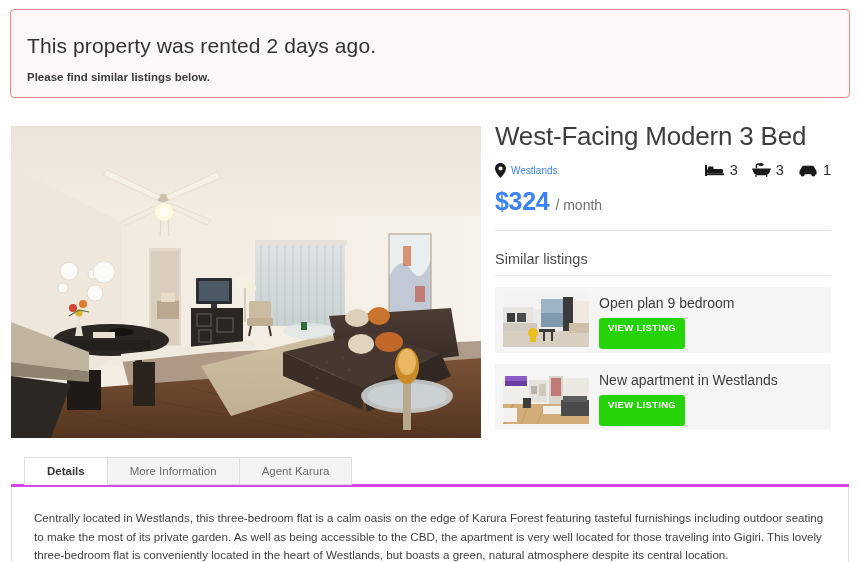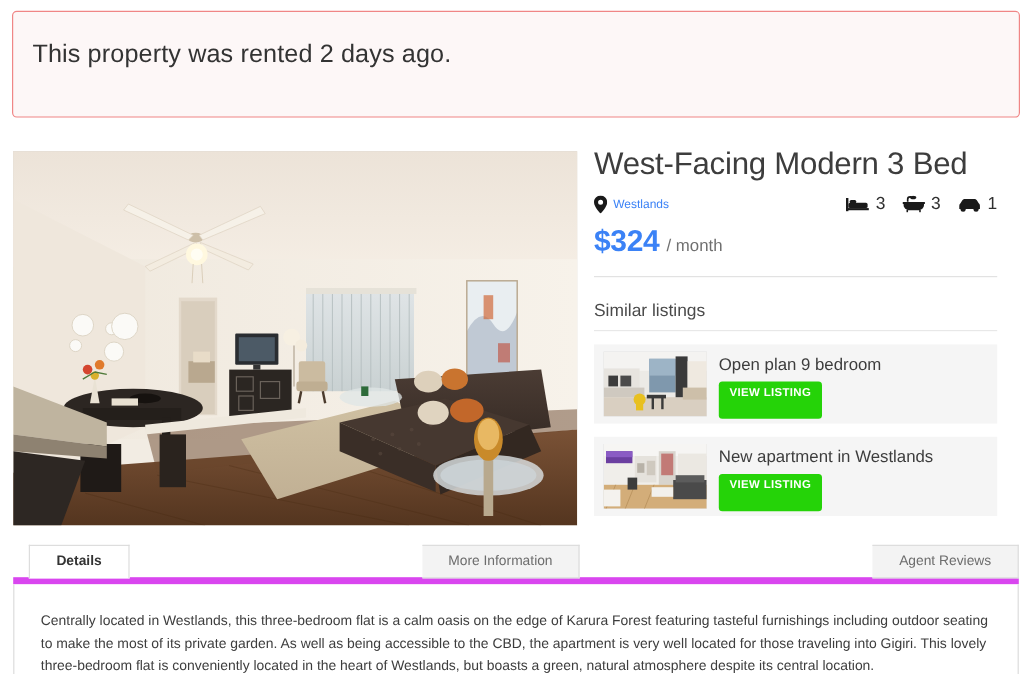--- a/index.html
+++ b/index.html
@@ -177,23 +177,22 @@
   .tabs-wrap {
     position: absolute;
     left: 11px;
     top: 459px;
     width: 838px;
   }
   .tabs {
     display: flex;
     align-items: flex-end;
     height: 28px;
-    border-bottom: 6px solid #d946ef;
+    border-bottom: 3px solid #d946ef;
     padding-left: 13px;
-    justify-content: space-between;
   }
   .tab {
     font-size: 11.5px;
     color: #6d6d6d;
     padding: 7px 22px 6px 22px;
     border: 1px solid #dddddd;
     background: #f3f3f3;
     margin-bottom: -1px;
     cursor: pointer;
     line-height: 13px;
@@ -219,20 +218,21 @@
     margin: 0;
   }
 </style>
 </head>
 <body>
 
 <div class="page">
 
   <div class="alert">
     <div class="alert-title">This property was rented 2 days ago.</div>
+    <div class="alert-sub">Please find similar listings below.</div>
   </div>
 
   <div class="gallery">
     <svg viewBox="0 0 470 312" xmlns="http://www.w3.org/2000/svg">
       <defs>
         <linearGradient id="ceil" x1="0" y1="0" x2="0" y2="1">
           <stop offset="0" stop-color="#ece3d8"></stop>
             <stop offset="1" stop-color="#f6efe6"></stop>
         </linearGradient>
         <linearGradient id="wallg" x1="0" y1="0" x2="1" y2="0">
@@ -535,20 +535,20 @@
         <div class="listing-name">New apartment in Westlands</div>
         <button class="view-btn">VIEW LISTING</button>
       </div>
     </div>
   </div>
 
   <div class="tabs-wrap">
     <div class="tabs">
       <div class="tab active">Details</div>
       <div class="tab">More Information</div>
-      <div class="tab">Agent Reviews</div>
+      <div class="tab">Agent Karura</div>
     </div>
     <div class="panel">
       <p class="desc">Centrally located in Westlands, this three-bedroom flat is a calm oasis on the edge of Karura Forest featuring tasteful furnishings including outdoor seating to make the most of its private garden. As well as being accessible to the CBD, the apartment is very well located for those traveling into Gigiri. This lovely three-bedroom flat is conveniently located in the heart of Westlands, but boasts a green, natural atmosphere despite its central location.</p>
     </div>
   </div>
 
 </div>
 
 </body></html>

